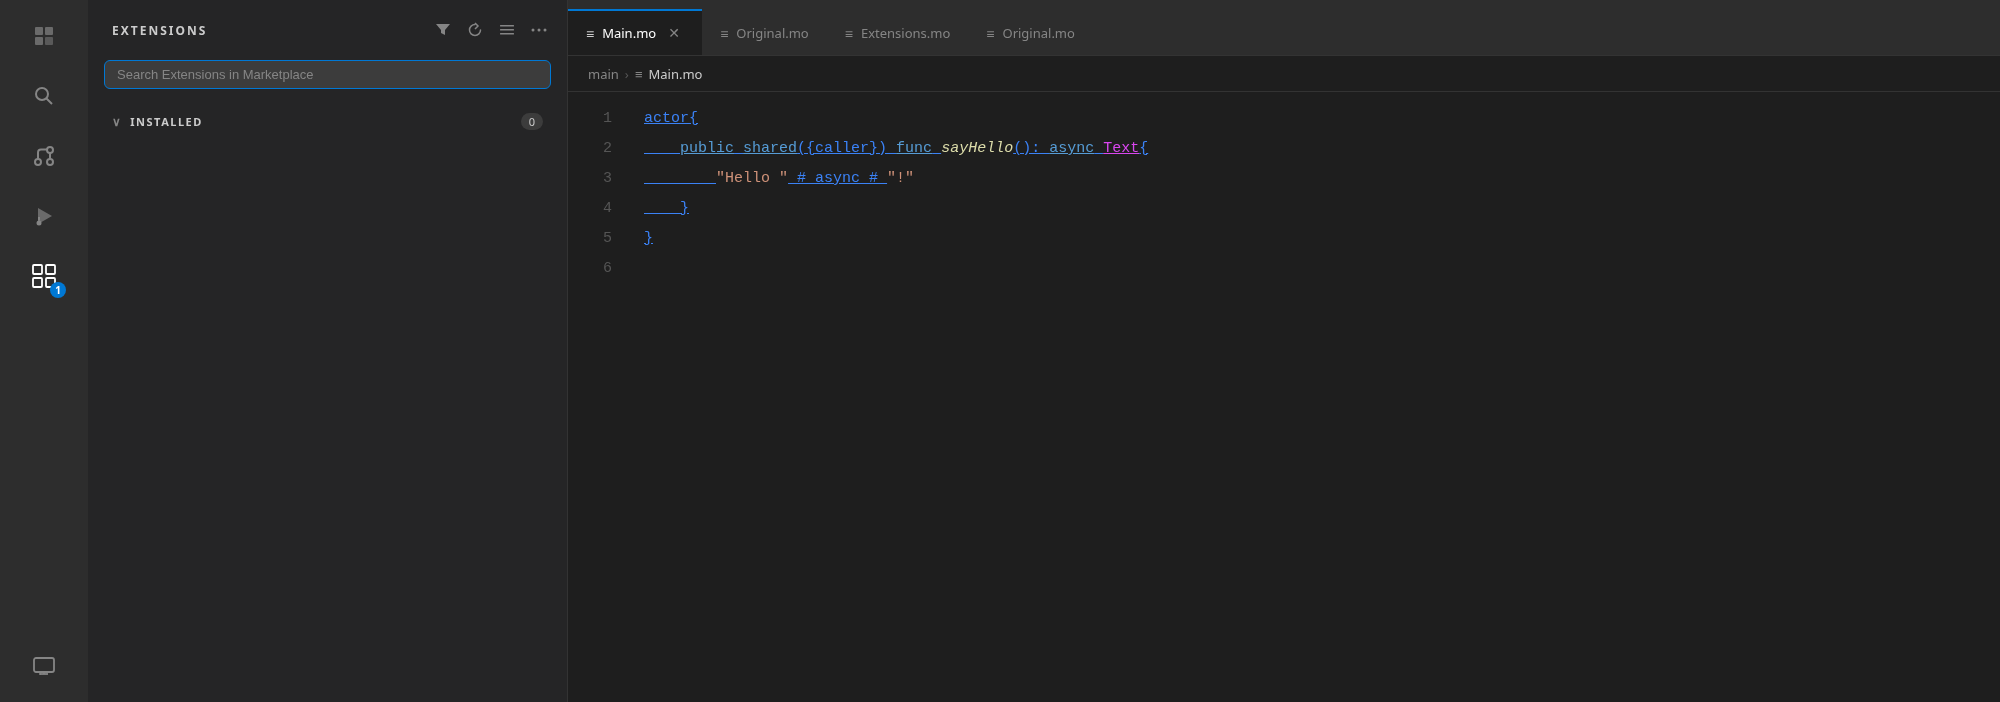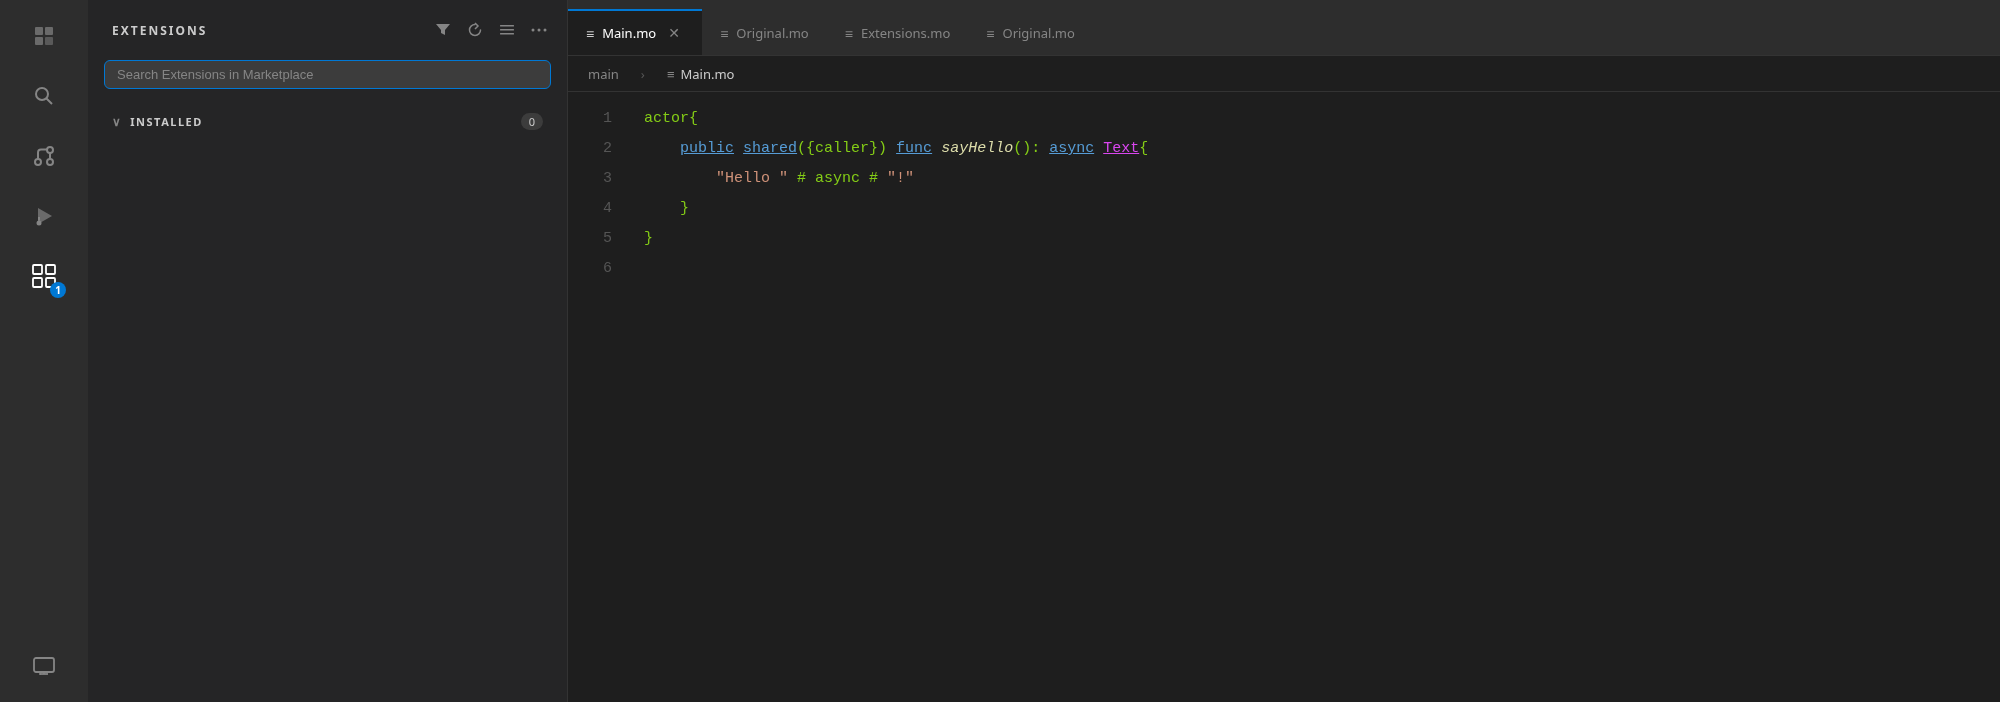--- a/index.html
+++ b/index.html
@@ -198,21 +198,21 @@
       justify-content: center;
       width: 20px;
       height: 20px;
       border-radius: 3px;
     }
 
     
     .breadcrumb {
       display: flex;
       align-items: center;
-      gap: 22px;
+      gap: 6px;
       padding: 6px 20px;
       background: #1e1e1e;
       font-size: 13px;
       color: #858585;
       height: 36px;
       flex-shrink: 0;
       border-bottom: 1px solid #333;
     }
     .breadcrumb-sep { color: #555; }
     .breadcrumb-item {
@@ -247,21 +247,21 @@
       color: #cccccc;
       overflow: auto;
     }
     .code-line { height: 30px; display: flex; align-items: center; white-space: pre; }
 
     
     .kw { color: #569cd6; text-decoration: underline; }
     .fn { color: #dcdcaa; font-style: italic; }
     .str { color: #ce9178; }
     .type { color: #d946ef; text-decoration: underline; }
-    .punct { color: #84cc16; }
+    .punct { color: #3b82f6; text-decoration: underline; }
 
     
     svg { display: inline-block; vertical-align: middle; }
   </style>
 </head>
 <body>
 
 <div class="activity-bar">
   <div class="activity-icon" title="Explorer">
     <svg width="24" height="24" viewBox="0 0 24 24" fill="currentColor">

